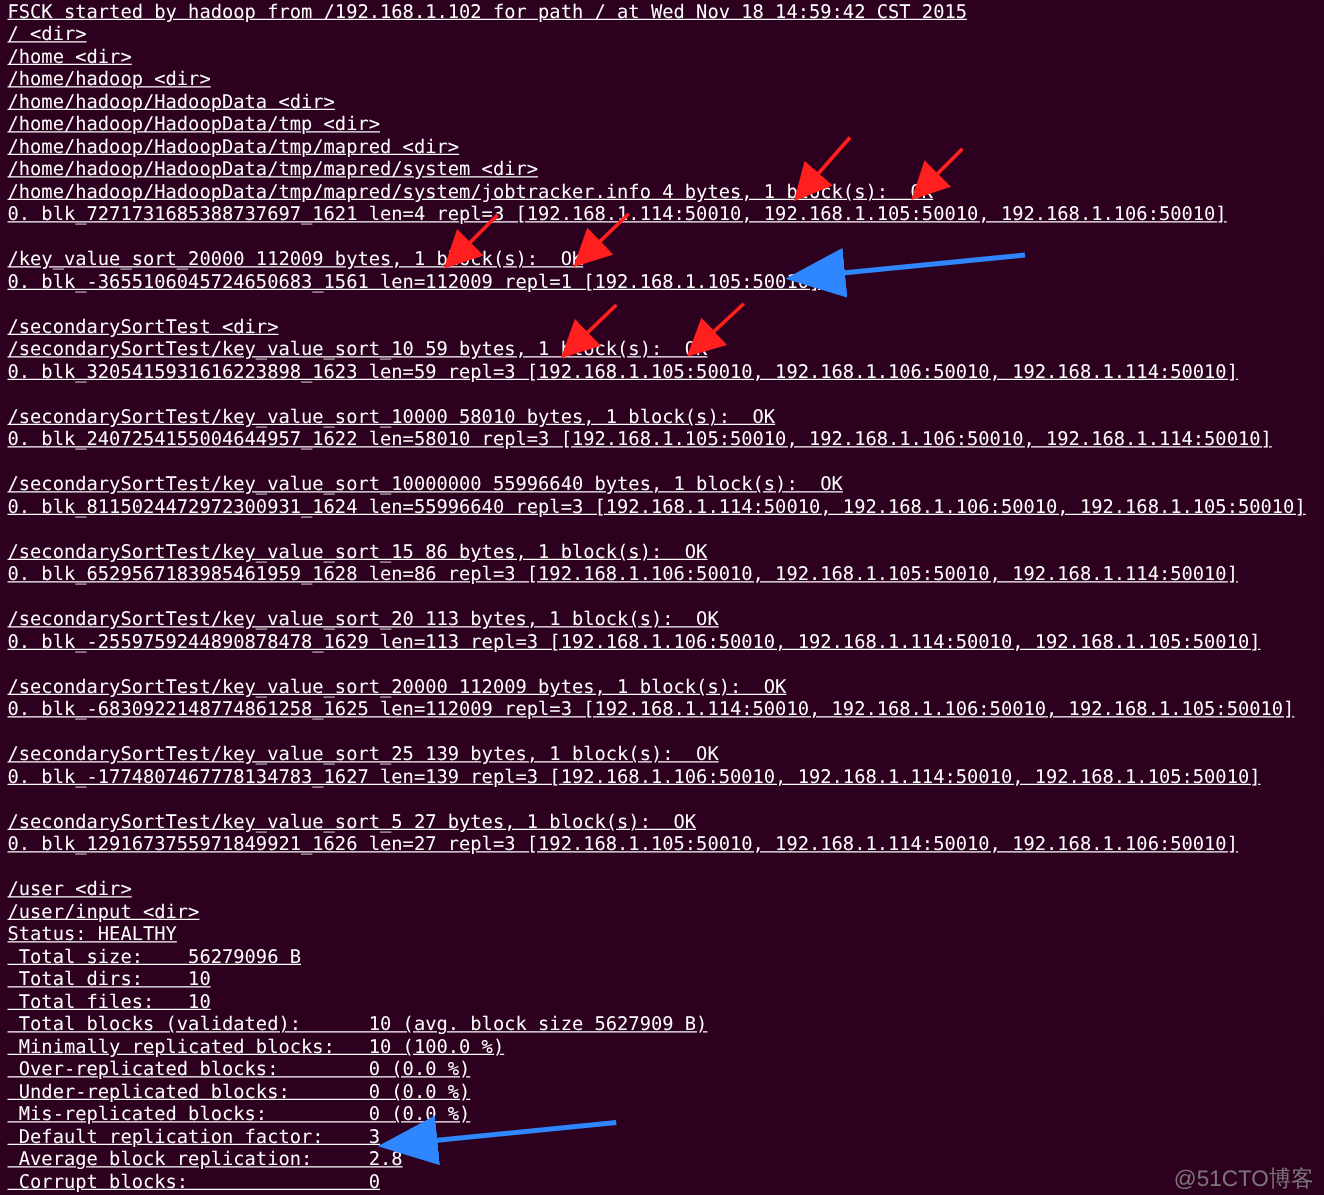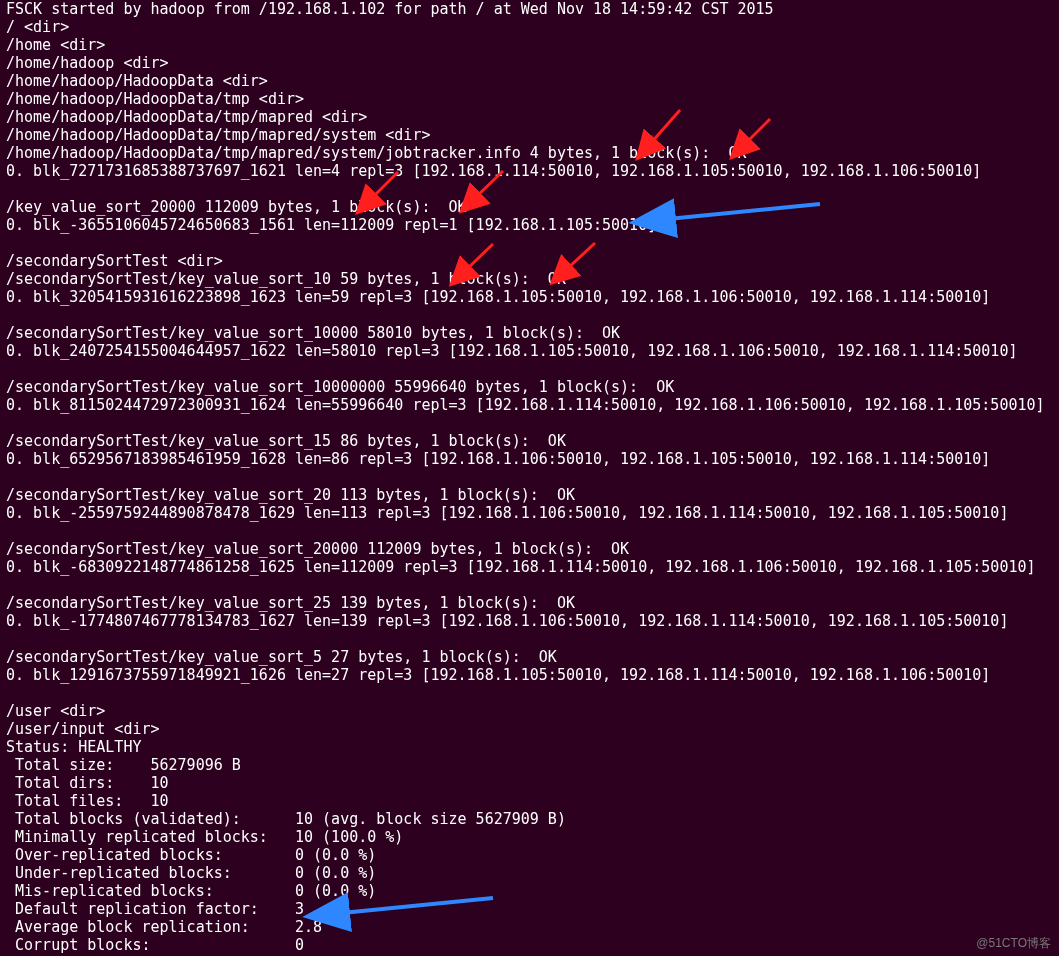--- a/index.html
+++ b/index.html
@@ -13,27 +13,28 @@
     width: 1059px;
     height: 956px;
     overflow: hidden;
     position: relative;
   }
   pre.terminal {
     margin: 0;
     padding: 0 6px 0 6px;
     white-space: pre;
     letter-spacing: 0;
+    text-decoration: underline;
   }
   .watermark {
     position: absolute;
     right: 8px;
     bottom: 4px;
     color: #8a8a8a;
-    font-size: 12px;
+    font-size: 18px;
     font-family: sans-serif;
     opacity: 0.85;
   }
   svg.overlay {
     position: absolute;
     top: 0;
     left: 0;
     pointer-events: none;
   }
 </style>

